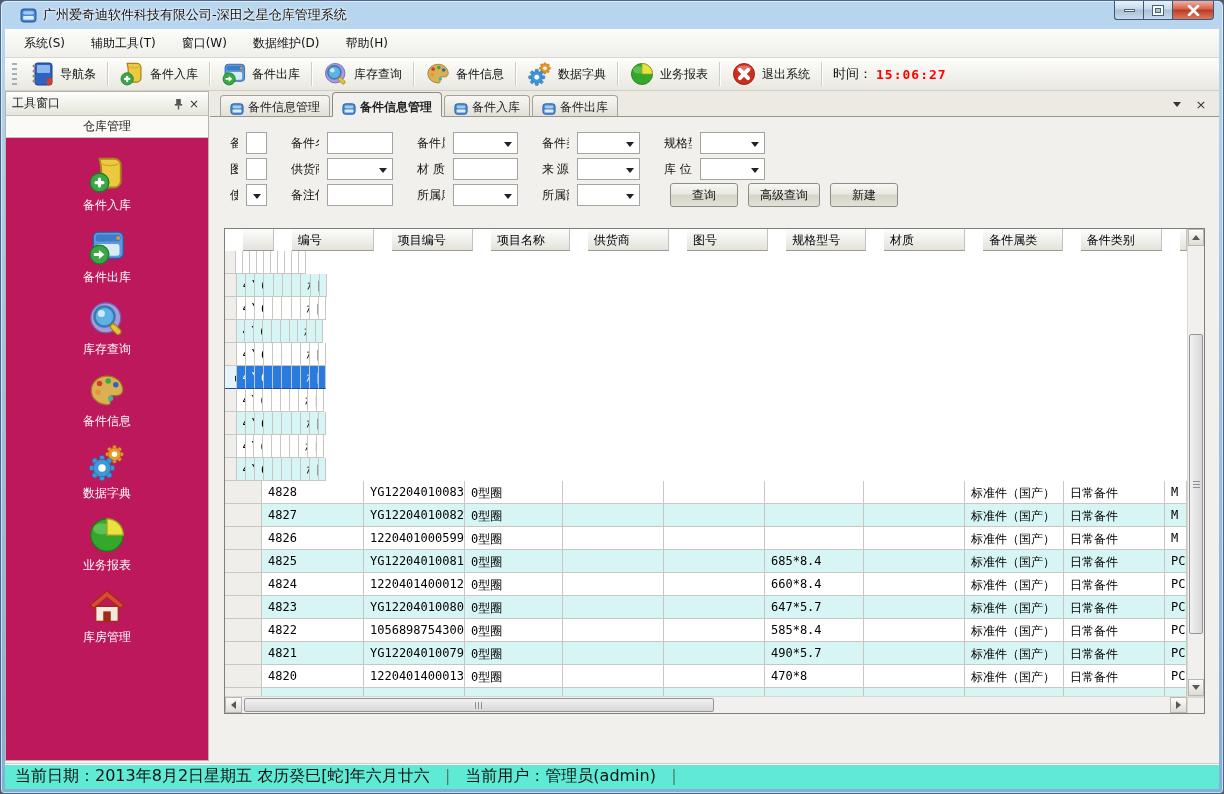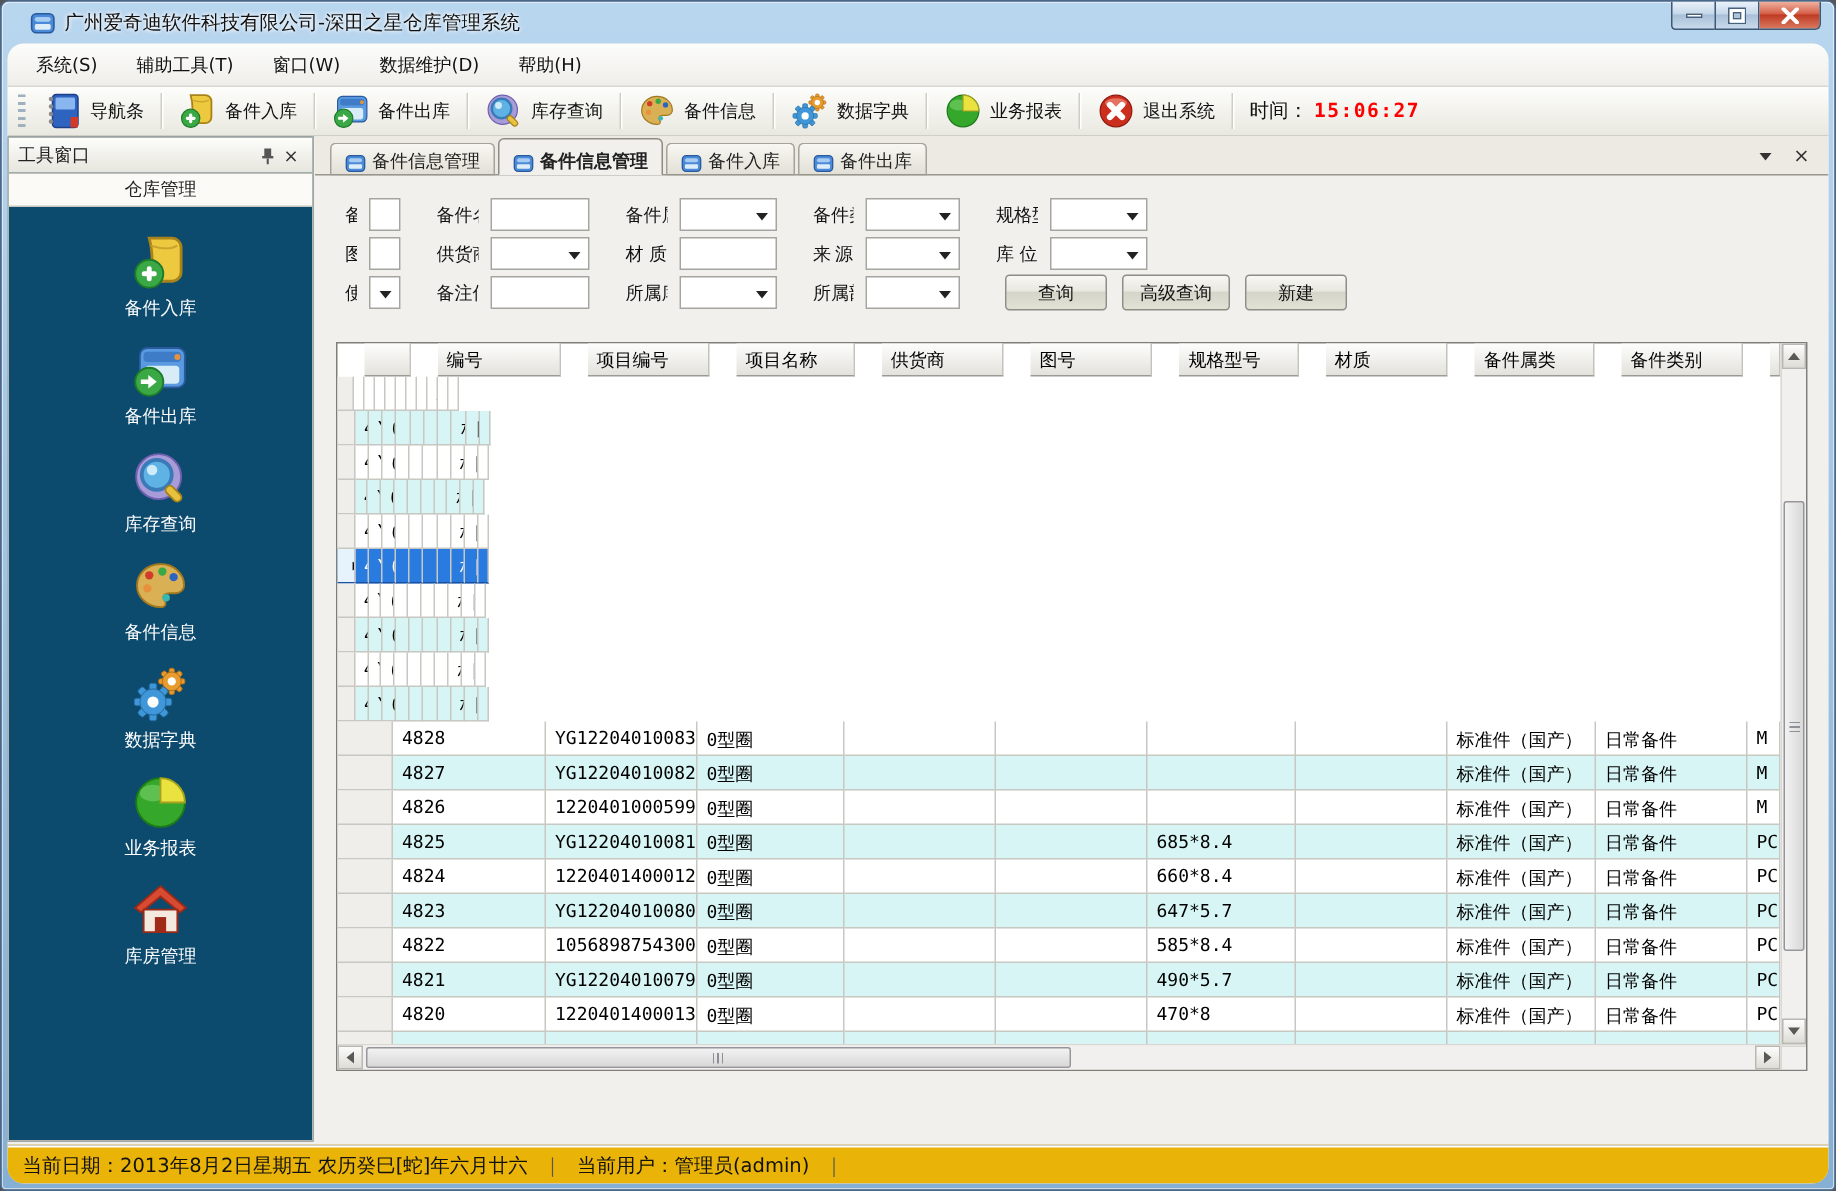--- a/index.html
+++ b/index.html
@@ -12,35 +12,35 @@
   .title-text { font-size:13px; color:#111; text-shadow:0 0 3px #fff, 0 0 3px #fff; white-space:nowrap; }
   .win-controls { position:absolute; top:0; right:9px; display:flex; }
   .wc { height:19px; border:1px solid #3e5974; border-top:none; display:flex; align-items:center; justify-content:center; cursor:default; }
   .wc-min,.wc-max { width:29px; background:linear-gradient(#eaf2fa,#c6d8e9 45%,#a9c0d8 50%,#c9daeb); }
   .wc-min { border-radius:0 0 0 3px; border-right:none; }
   .wc-max { border-right:none; }
   .wc-close { width:42px; background:linear-gradient(#efb3a0,#d6604a 45%,#bf3a22 50%,#da7a62); border-radius:0 0 4px 0; }
   .glyph-min { width:11px; height:3px; background:#fff; border:1px solid #47607c; }
   .glyph-max { width:10px; height:9px; border:2px solid #fff; box-shadow:0 0 0 1px #47607c, inset 0 0 0 1px #47607c; }
   
-  .content { position:absolute; left:4px; right:4px; top:28px; bottom:4px; background:#f1f0ec; overflow:hidden;border-radius:11px; }
+  .content { position:absolute; left:4px; right:4px; top:28px; bottom:4px; background:#f1f0ec; overflow:hidden; }
   
   .menubar { height:29px; background:linear-gradient(#fcfcfa,#efeeea); border-bottom:1px solid #d9d8d0; display:flex; align-items:center; padding-left:6px; }
   .menu-item { font-size:12px; color:#111; padding:6px 13px; cursor:default; }
   
   .toolbar { height:33px; background:linear-gradient(#fdfdfb,#e9e8e0); border-bottom:1px solid #d0cfc5; display:flex; align-items:center; padding-left:3px; }
   .tb-grip { width:5px; height:22px; margin:0 4px; background:repeating-linear-gradient(to bottom,#9fb0bf 0 2px,transparent 2px 5px); }
   .tb-item { display:flex; align-items:center; gap:5px; padding:2px 8px; font-size:12px; color:#111; cursor:default; border-radius:3px; }
   .tb-sep { width:1px; height:24px; background:#cfcec4; box-shadow:1px 0 0 #fff; margin:0 3px; }
   .tb-icon { width:26px; height:26px; }
   .tb-time { display:flex; align-items:center; gap:4px; padding:0 8px; font-size:13px; }
   .time-label { color:#111; }
   .time-value { color:var(--time-text,#f00); font-weight:bold; letter-spacing:1px; font-family:"DejaVu Sans Mono",monospace; }
   
-  .dock { position:absolute; left:0; top:62px; width:204px; bottom:28px; border:1px solid #b5b4ac; background:#0c4a6e; display:flex; flex-direction:column; }
+  .dock { position:absolute; left:0; top:62px; width:204px; bottom:28px; border:1px solid #b5b4ac; background:#be185d; display:flex; flex-direction:column; }
   .dock-header { height:24px; background:linear-gradient(#fdfdfb,#e6e5dd); border-bottom:1px solid #c2c1b9; display:flex; align-items:center; padding:0 6px; font-size:12px; color:#222; }
   .dock-header .spacer { flex:1; }
   .dock-btn { width:16px; height:16px; display:flex; align-items:center; justify-content:center; color:#333; font-size:12px; cursor:default; }
   .dock-section { height:22px; background:#fbfaf7; border-bottom:1px solid #c8c7bf; display:flex; align-items:center; justify-content:center; font-size:12px; color:#222; }
   .dock-body { flex:1; overflow:hidden; padding-top:17px; display:flex; flex-direction:column; align-items:center; }
   .dock-item { display:flex; flex-direction:column; align-items:center; margin-bottom:13px; cursor:default; }
   .dock-item svg { width:40px; height:40px; }
   .dock-label { margin-top:2px; font-size:12px; color:#fff; }
   
   .main { position:absolute; left:205px; right:0; top:62px; bottom:28px; background:#f1f0ec; }
@@ -107,22 +107,22 @@
   
   .pager { position:absolute; left:14px; right:12px; top:630px; height:26px; display:flex; align-items:center; }
   .pager-summary { margin-left:43px; font-size:12px; color:#111; }
   .pager-right { margin-left:auto; display:flex; align-items:center; gap:6px; }
   .pg-btn { width:28px; height:22px; font-size:11px; font-family:"DejaVu Sans Mono",monospace; }
   .pg-btn.disabled { color:#b2b1a9; }
   .pg-input { width:24px; height:22px; border:1px solid #9a9994; background:#fff; text-align:center; font-size:12px; padding-top:3px; }
   .export-btn { width:76px; height:24px; }
   .gap-lg { width:8px; }
   
-  .statusbar { position:absolute; left:0; right:0; bottom:0; height:26px; background:#eab308; border-top:1px solid #d2d1c9;
-               box-shadow:inset 0 1px 0 #fff; display:flex; align-items:center; padding:0 10px; gap:10px; font-size:13px; color:#111; }
+  .statusbar { position:absolute; left:0; right:0; bottom:0; height:26px; background:#5eead4; border-top:1px solid #d2d1c9;
+               box-shadow:inset 0 1px 0 #fff; display:flex; align-items:center; padding:0 10px; gap:10px; font-size:16px; color:#111; }
   .sb-sep { color:#555; }
 </style>
 </head>
 <body>
 
 <div class="window">
 
   <div class="titlebar">
     <svg class="app-icon" viewBox="0 0 16 16">
       <rect x="1" y="2" width="14" height="12" rx="3" fill="#4a8ad8" stroke="#2a5a9e"></rect>

